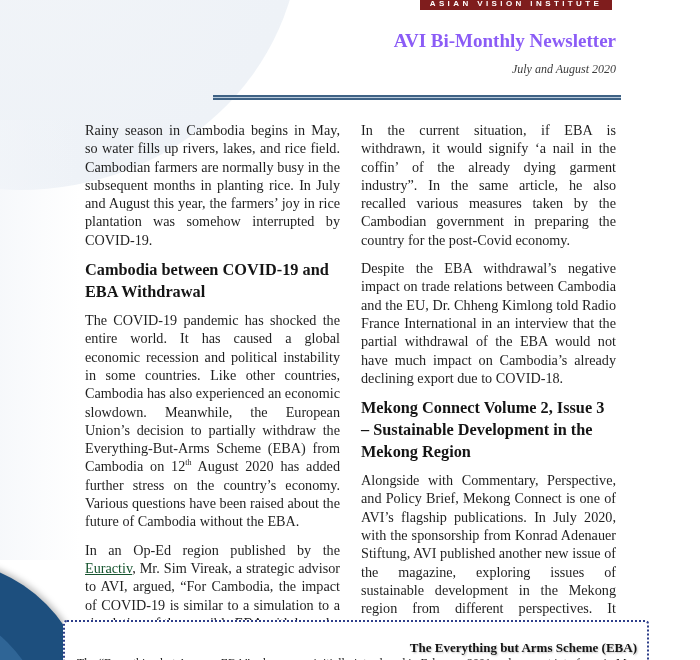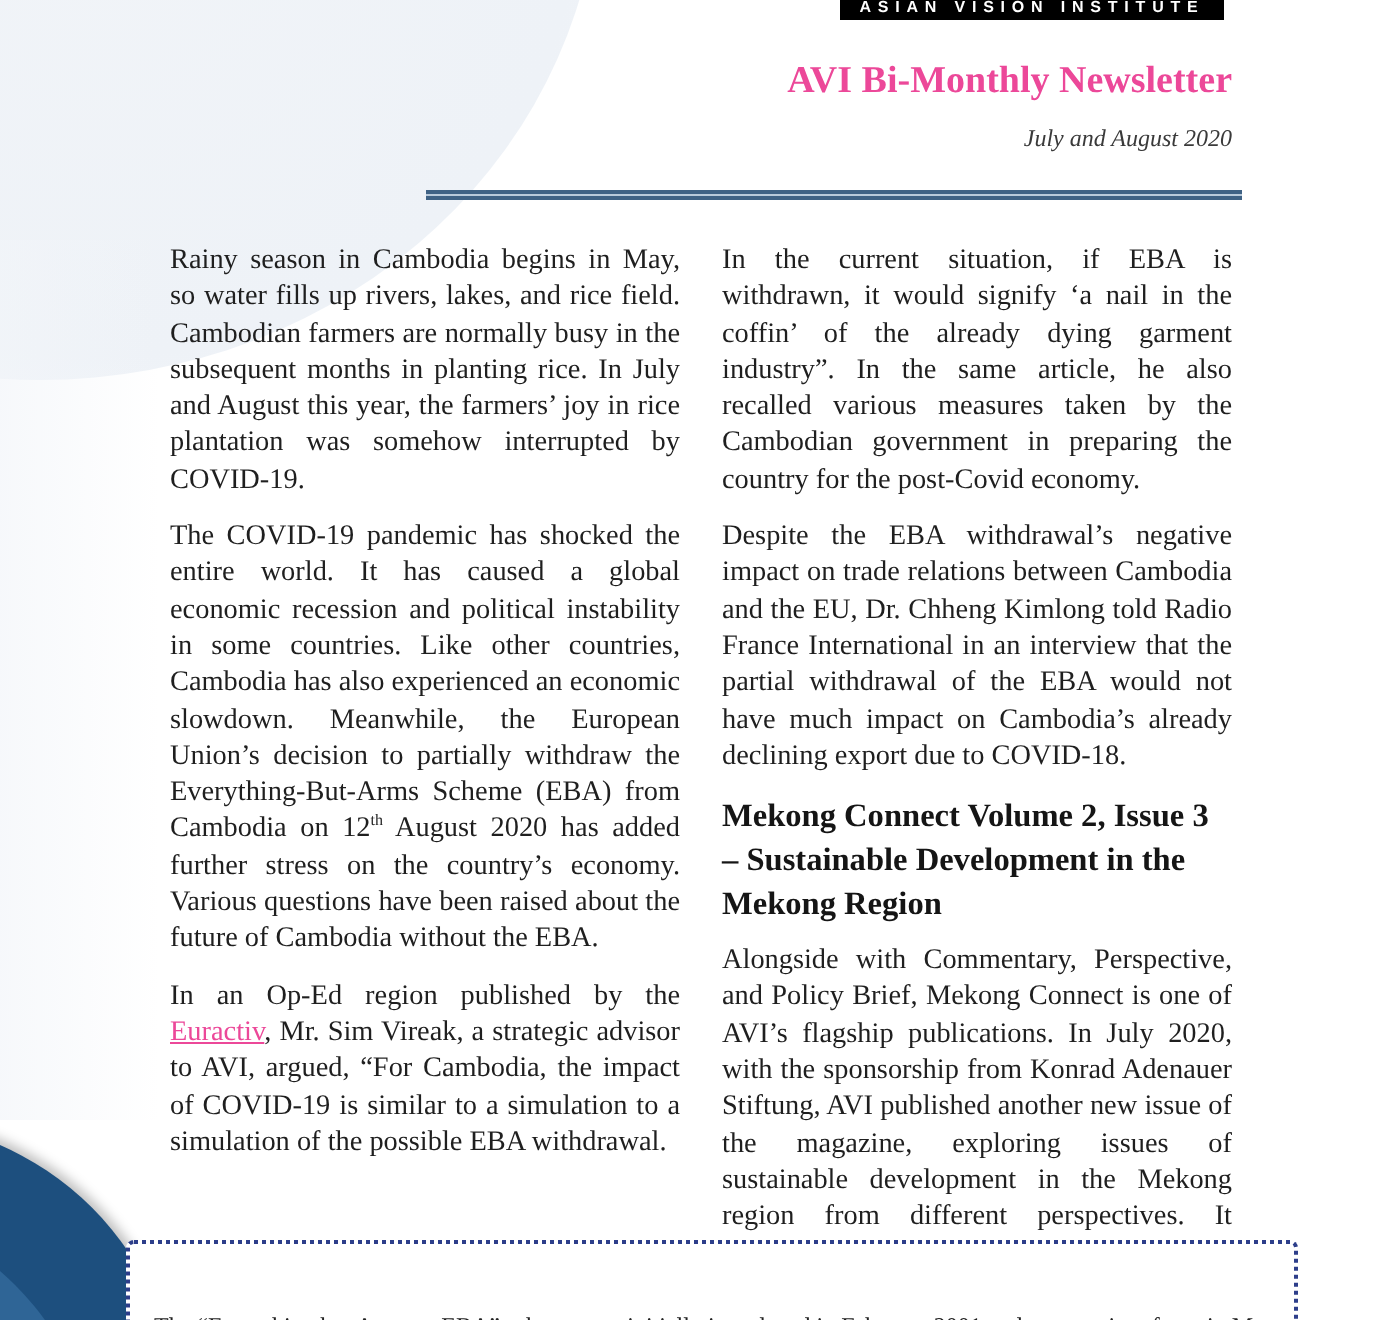--- a/index.html
+++ b/index.html
@@ -29,28 +29,28 @@
     z-index: 1;
   }
   .corner-arc-inner {
     position: absolute; left: -240px; top: 600px;
     width: 290px; height: 290px; border-radius: 50%;
     background: #2f6596;
     z-index: 1;
   }
   .banner {
     position: absolute; left: 420px; top: 0; width: 192px; height: 10px;
-    background: #000000;
+    background: #7f1d1d;
     color: #ffffff; font-family: "Liberation Sans", "DejaVu Sans", sans-serif;
     font-weight: bold; font-size: 8px; letter-spacing: 3.4px;
     text-align: center; line-height: 8px; overflow: hidden; z-index: 2;
   }
   .title {
     position: absolute; right: 84px; top: 30px;
-    font-size: 19px; font-weight: bold; color: #ec4899; z-index: 2;
+    font-size: 19px; font-weight: bold; color: #8b5cf6; z-index: 2;
     white-space: nowrap;
   }
   .subtitle {
     position: absolute; right: 84px; top: 62px;
     font-size: 12px; font-style: italic; color: #3a3a3a; z-index: 2;
     white-space: nowrap;
   }
   .divider {
     position: absolute; left: 213px; top: 95px; width: 408px; height: 5px;
     border-top: 2px solid #3f6285; border-bottom: 2px solid #3f6285;
@@ -60,21 +60,21 @@
     position: absolute; top: 121px; width: 255px; z-index: 2;
     font-size: 14.2px; line-height: 18.3px; text-align: justify;
   }
   .col-left { left: 85px; }
   .col-right { left: 361px; }
   .col p { margin: 0 0 10px 0; }
   .col h2 {
     font-size: 16.3px; font-weight: bold; margin: 2px 0 8px 0;
     line-height: 22px; text-align: left; color: #151515;
   }
-  .col a { color: #ec4899; text-decoration: underline; }
+  .col a { color: #14532d; text-decoration: underline; }
   sup { font-size: 8px; line-height: 0; }
   .box {
     position: absolute; left: 63px; top: 620px; width: 582px; height: 60px;
     border: 2px dotted #2d3e8a; border-radius: 4px; background: #ffffff;
     z-index: 3;
   }
   .box-title {
     position: absolute; right: 10px; top: 18px;
     font-size: 13px; font-weight: bold; color: #151515;
     text-shadow: 1px 1px 2px rgba(0,0,0,0.25); white-space: nowrap;
@@ -92,26 +92,28 @@
 <div class="corner-arc"></div>
 <div class="corner-arc-inner"></div>
 
 <div class="banner">ASIAN VISION INSTITUTE</div>
 <div class="title">AVI Bi-Monthly Newsletter</div>
 <div class="subtitle">July and August 2020</div>
 <div class="divider"></div>
 
 <div class="col col-left">
   <p>Rainy season in Cambodia begins in May, so water fills up rivers, lakes, and rice field. Cambodian farmers are normally busy in the subsequent months in planting rice. In July and August this year, the farmers’ joy in rice plantation was somehow interrupted by COVID-19.</p>
+  <h2>Cambodia between COVID-19 and EBA Withdrawal</h2>
   <p><span>The COVID-19 pandemic has shocked the entire world. It has caused a global economic recession and political instability in some countries. Like other countries, Cambodia has also experienced an economic slowdown. Meanwhile, the European Union’s decision to partially withdraw the Everything-But-Arms Scheme (EBA) from Cambodia on 12</span><sup>th</sup><span> August 2020 has added further stress on the country’s economy. Various questions have been raised about the future of Cambodia without the EBA.</span></p>
   <p><span>In an Op-Ed region published by the </span><a href="#">Euractiv</a><span>, Mr. Sim Vireak, a strategic advisor to AVI, argued, “For Cambodia, the impact of COVID-19 is similar  to a simulation  to a simulation of the possible EBA withdrawal.</span></p>
 </div>
 
 <div class="col col-right">
   <p>In the current situation, if EBA is withdrawn, it would signify ‘a nail in the coffin’ of the already dying garment industry”. In the same article, he also recalled various measures taken by the Cambodian government in preparing the country for the post-Covid economy.</p>
   <p>Despite the EBA withdrawal’s negative impact on trade relations between Cambodia and the EU, Dr. Chheng Kimlong told Radio France International in an interview that the partial withdrawal of the EBA would not have much impact on Cambodia’s already declining export due to COVID-18.</p>
   <h2>Mekong Connect Volume 2, Issue 3 – Sustainable Development in the Mekong Region</h2>
   <p>Alongside with Commentary, Perspective, and Policy Brief, Mekong Connect is one of AVI’s flagship publications. In July 2020, with the sponsorship from Konrad Adenauer Stiftung, AVI published another new issue of the magazine, exploring issues of sustainable development in the Mekong region from different perspectives. It comprised 9 short analytical articles contributed by scholars,</p>
 </div>
 
 <div class="box">
+  <div class="box-title">The Everything but Arms Scheme (EBA)</div>
   <div class="box-text">The “Everything but Arms or EBA” scheme was initially introduced in February 2001 and was put into force in March</div>
 </div>
 
 </body></html>

